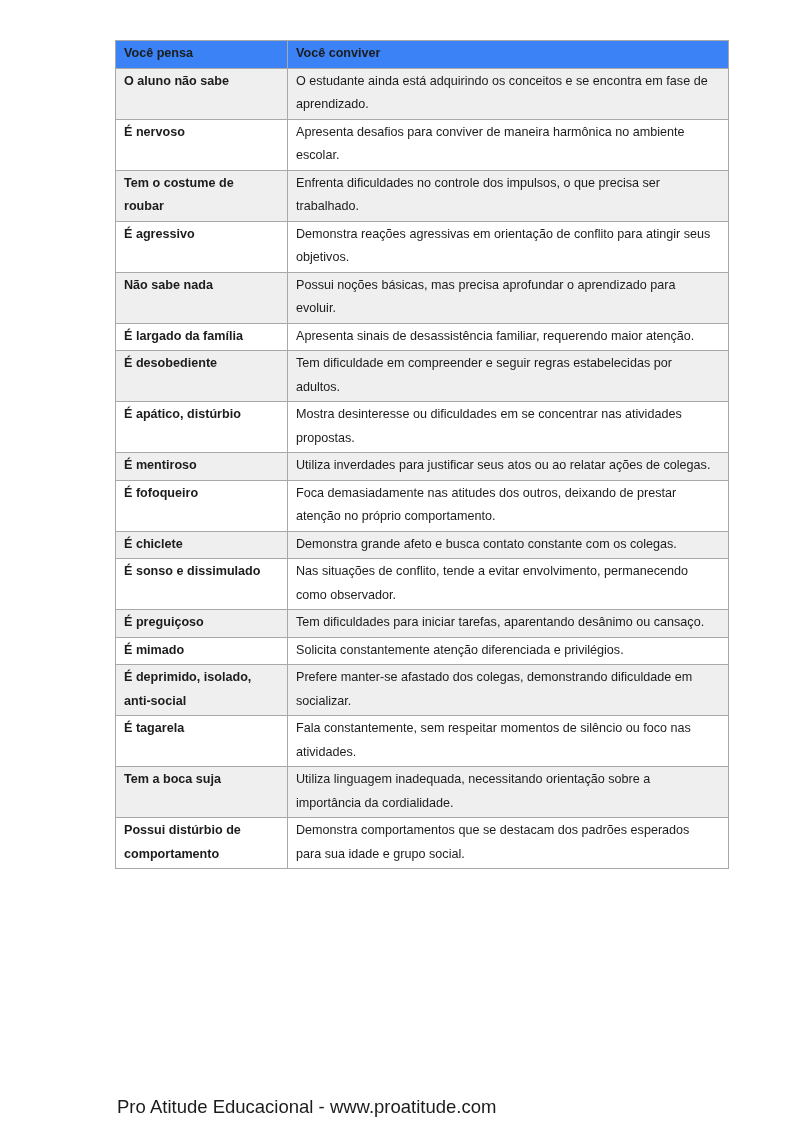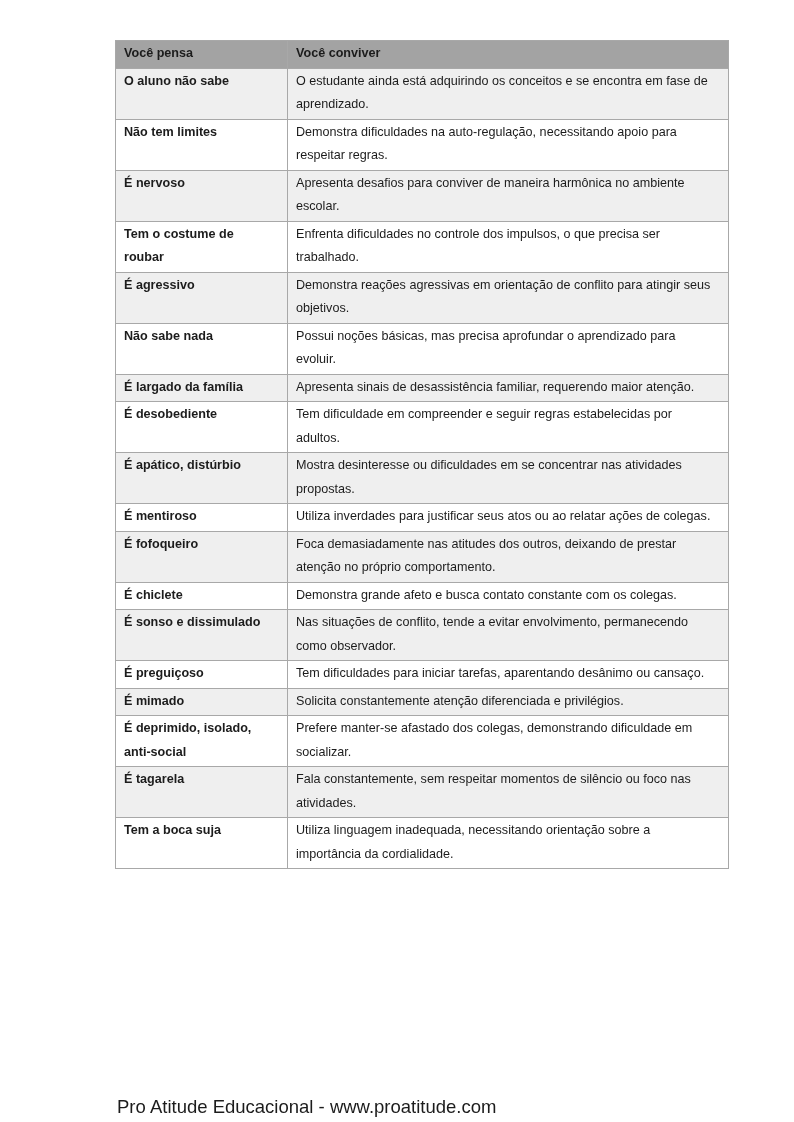--- a/index.html
+++ b/index.html
@@ -32,21 +32,21 @@
     border: 1px solid #a8a8a8;
     padding: 1px 10px 2px 8px;
     font-size: 12.6px;
     line-height: 23.5px;
     vertical-align: top;
     text-align: left;
     word-wrap: break-word;
   }
   table.rephrase thead th {
     font-weight: bold;
-    background: #a3a3a3;
+    background: #3b82f6;
   }
   table.rephrase tbody tr:nth-child(odd) td {
     background: #efefef;
   }
   td.think {
     font-weight: bold;
   }
   .footer-text {
     position: absolute;
     left: 117px;
@@ -73,24 +73,20 @@
         <th>Você pensa</th>
         <th>Você conviver</th>
       </tr>
     </thead>
     <tbody>
     <tr>
       <td class="think">O aluno não sabe</td>
       <td class="write">O estudante ainda está adquirindo os conceitos e se encontra em fase de aprendizado.</td>
     </tr>
 
-    <tr>
-      <td class="think">Não tem limites</td>
-      <td class="write">Demonstra dificuldades na auto-regulação, necessitando apoio para respeitar regras.</td>
-    </tr>
 
     <tr>
       <td class="think">É nervoso</td>
       <td class="write">Apresenta desafios para conviver de maneira harmônica no ambiente escolar.</td>
     </tr>
 
     <tr>
       <td class="think">Tem o costume de roubar</td>
       <td class="write">Enfrenta dificuldades no controle dos impulsos, o que precisa ser trabalhado.</td>
     </tr>
@@ -159,19 +155,23 @@
     <tr>
       <td class="think">É tagarela</td>
       <td class="write">Fala constantemente, sem respeitar momentos de silêncio ou foco nas atividades.</td>
     </tr>
 
     <tr>
       <td class="think">Tem a boca suja</td>
       <td class="write">Utiliza linguagem inadequada, necessitando orientação sobre a importância da cordialidade.</td>
     </tr>
 
+    <tr>
+      <td class="think">Possui distúrbio de comportamento</td>
+      <td class="write">Demonstra comportamentos que se destacam dos padrões esperados para sua idade e grupo social.</td>
+    </tr>
 
   </tbody>
   </table>
 
   <div class="footer-text">Pro Atitude Educacional - www.proatitude.com</div>
 
 </div>
 
 </body></html>

